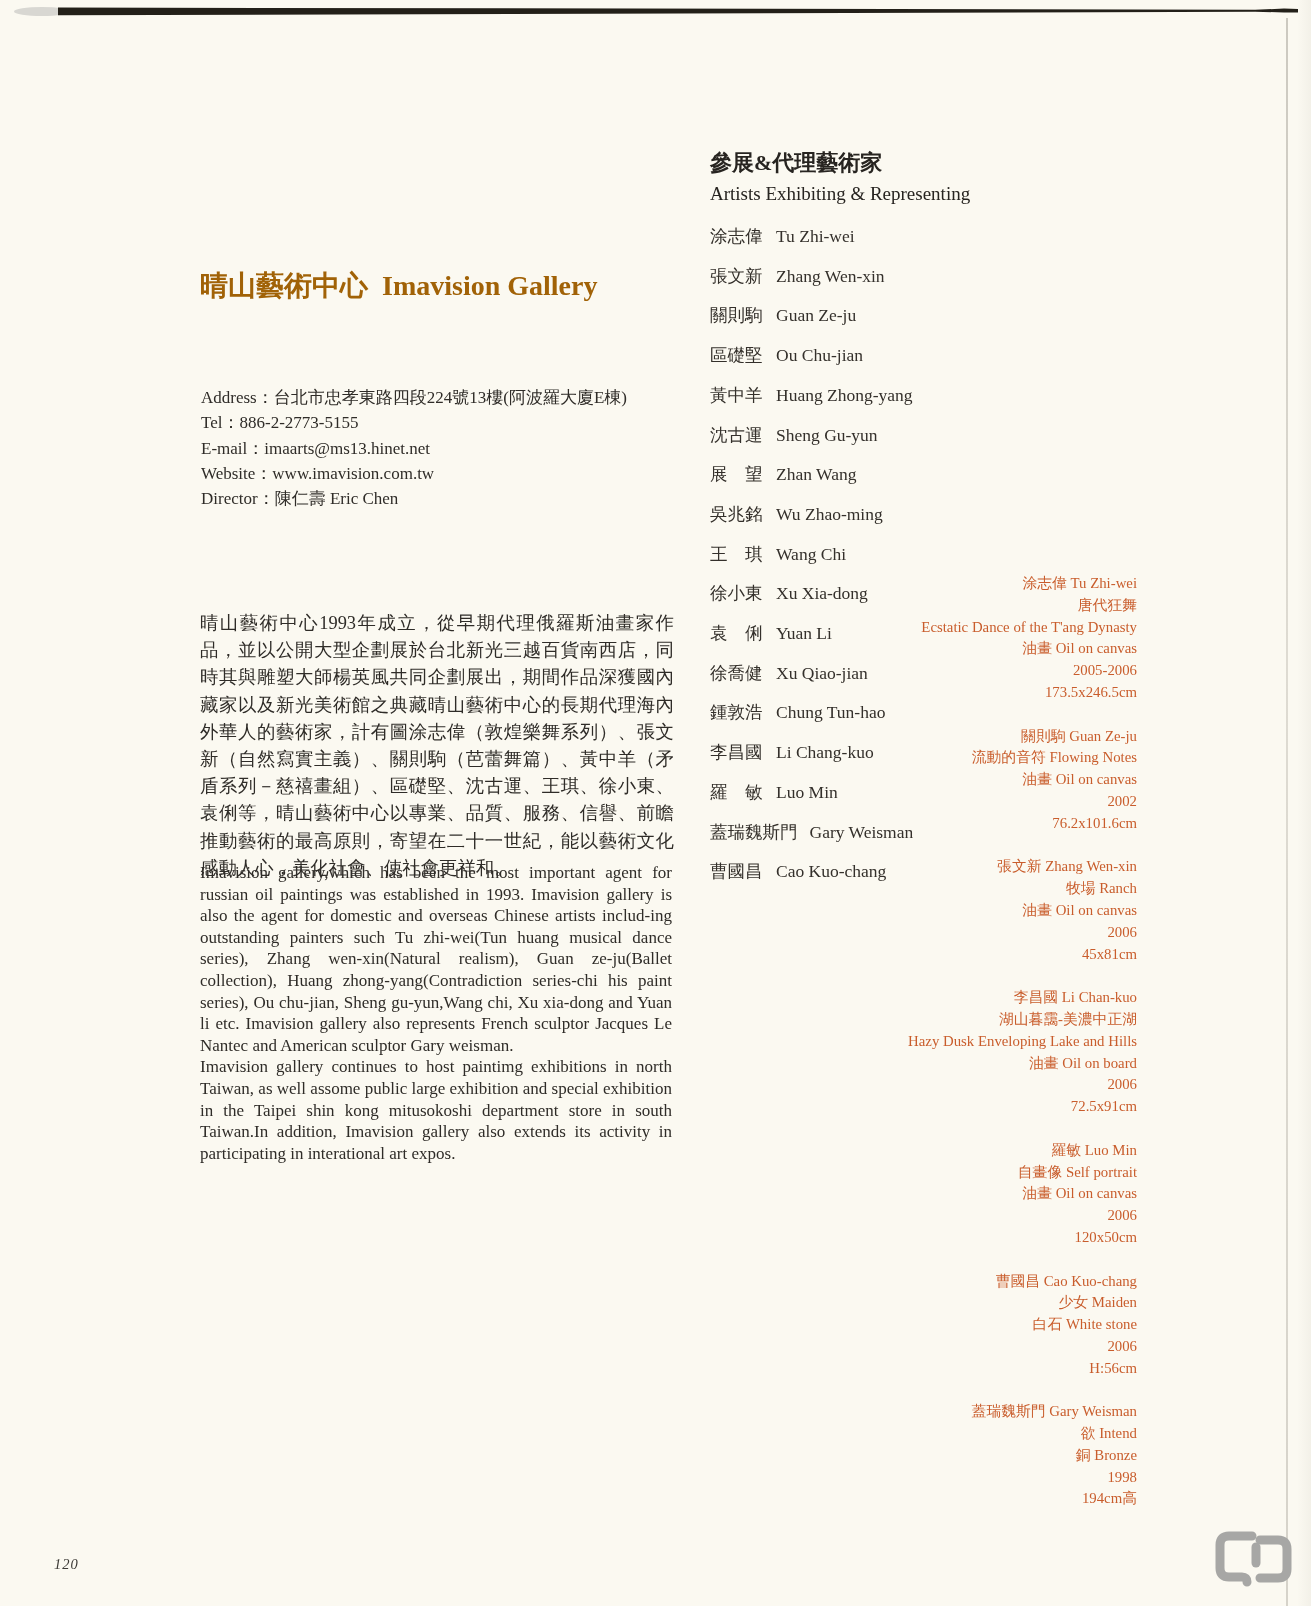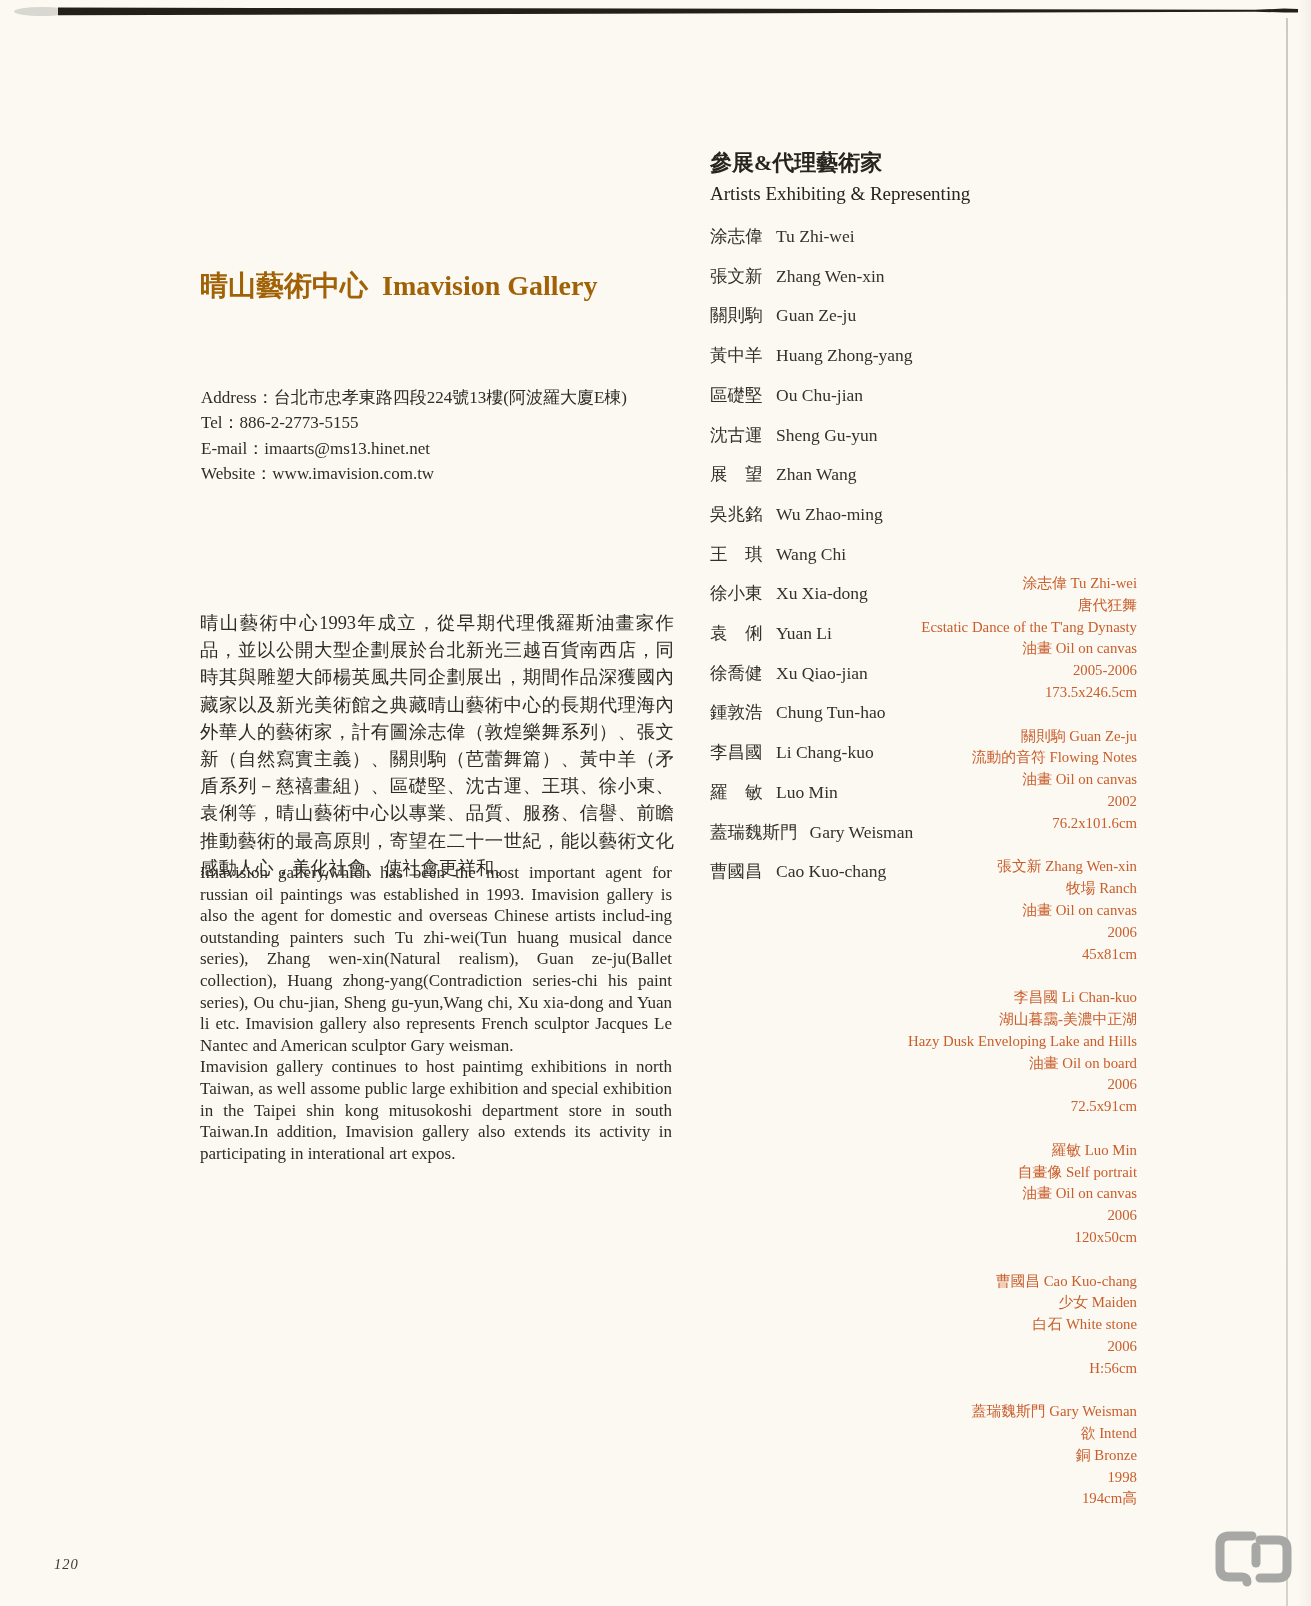--- a/index.html
+++ b/index.html
@@ -85,20 +85,21 @@
       <div class="contact-line">Address：台北市忠孝東路四段224號13樓(阿波羅大廈E棟)</div>
 
 
       <div class="contact-line">Tel：886-2-2773-5155</div>
 
 
       <div class="contact-line">E-mail：imaarts@ms13.hinet.net</div>
 
       <div class="contact-line">Website：www.imavision.com.tw</div>
 
+      <div class="contact-line">Director：陳仁壽 Eric Chen</div>
     </div>
 
   <div class="zh-para">晴山藝術中心1993年成立，從早期代理俄羅斯油畫家作品，並以公開大型企劃展於台北新光三越百貨南西店，同時其與雕塑大師楊英風共同企劃展出，期間作品深獲國內藏家以及新光美術館之典藏晴山藝術中心的長期代理海內外華人的藝術家，計有圖涂志偉（敦煌樂舞系列）、張文新（自然寫實主義）、關則駒（芭蕾舞篇）、黃中羊（矛盾系列－慈禧畫組）、區礎堅、沈古運、王琪、徐小東、袁俐等，晴山藝術中心以專業、品質、服務、信譽、前瞻推動藝術的最高原則，寄望在二十一世紀，能以藝術文化感動人心，美化社會、使社會更祥和。</div>
 
   <div class="en-para">
     <p>Imavision gallery,which has been the most important agent for russian oil paintings was established in 1993. Imavision gallery is also the agent for domestic and overseas Chinese artists includ-ing outstanding painters such Tu zhi-wei(Tun huang musical dance series), Zhang wen-xin(Natural realism), Guan ze-ju(Ballet collection), Huang zhong-yang(Contradiction series-chi his paint series), Ou chu-jian, Sheng gu-yun,Wang chi, Xu xia-dong and Yuan li etc. Imavision gallery also represents French sculptor Jacques Le Nantec and American sculptor Gary weisman.</p>
     <p>Imavision gallery continues to host paintimg exhibitions in north Taiwan, as well assome public large exhibition and special exhibition in the Taipei shin kong mitusokoshi department store in south Taiwan.In addition, Imavision gallery also extends its activity in participating in interational art expos.</p>
   </div>
 
   <div class="artists">
@@ -112,25 +113,25 @@
 
         <div class="artist-row">
           <span class="a-zh">張文新</span><span class="a-en">Zhang Wen-xin</span>
         </div>
 
         <div class="artist-row">
           <span class="a-zh">關則駒</span><span class="a-en">Guan Ze-ju</span>
         </div>
 
         <div class="artist-row">
+          <span class="a-zh">區礎堅</span><span class="a-en">Ou Chu-jian</span>
+        </div>
+
+        <div class="artist-row">
           <span class="a-zh">黃中羊</span><span class="a-en">Huang Zhong-yang</span>
-        </div>
-
-        <div class="artist-row">
-          <span class="a-zh">區礎堅</span><span class="a-en">Ou Chu-jian</span>
         </div>
 
         <div class="artist-row">
           <span class="a-zh">沈古運</span><span class="a-en">Sheng Gu-yun</span>
         </div>
 
         <div class="artist-row">
           <span class="a-zh">展　望</span><span class="a-en">Zhan Wang</span>
         </div>
 

